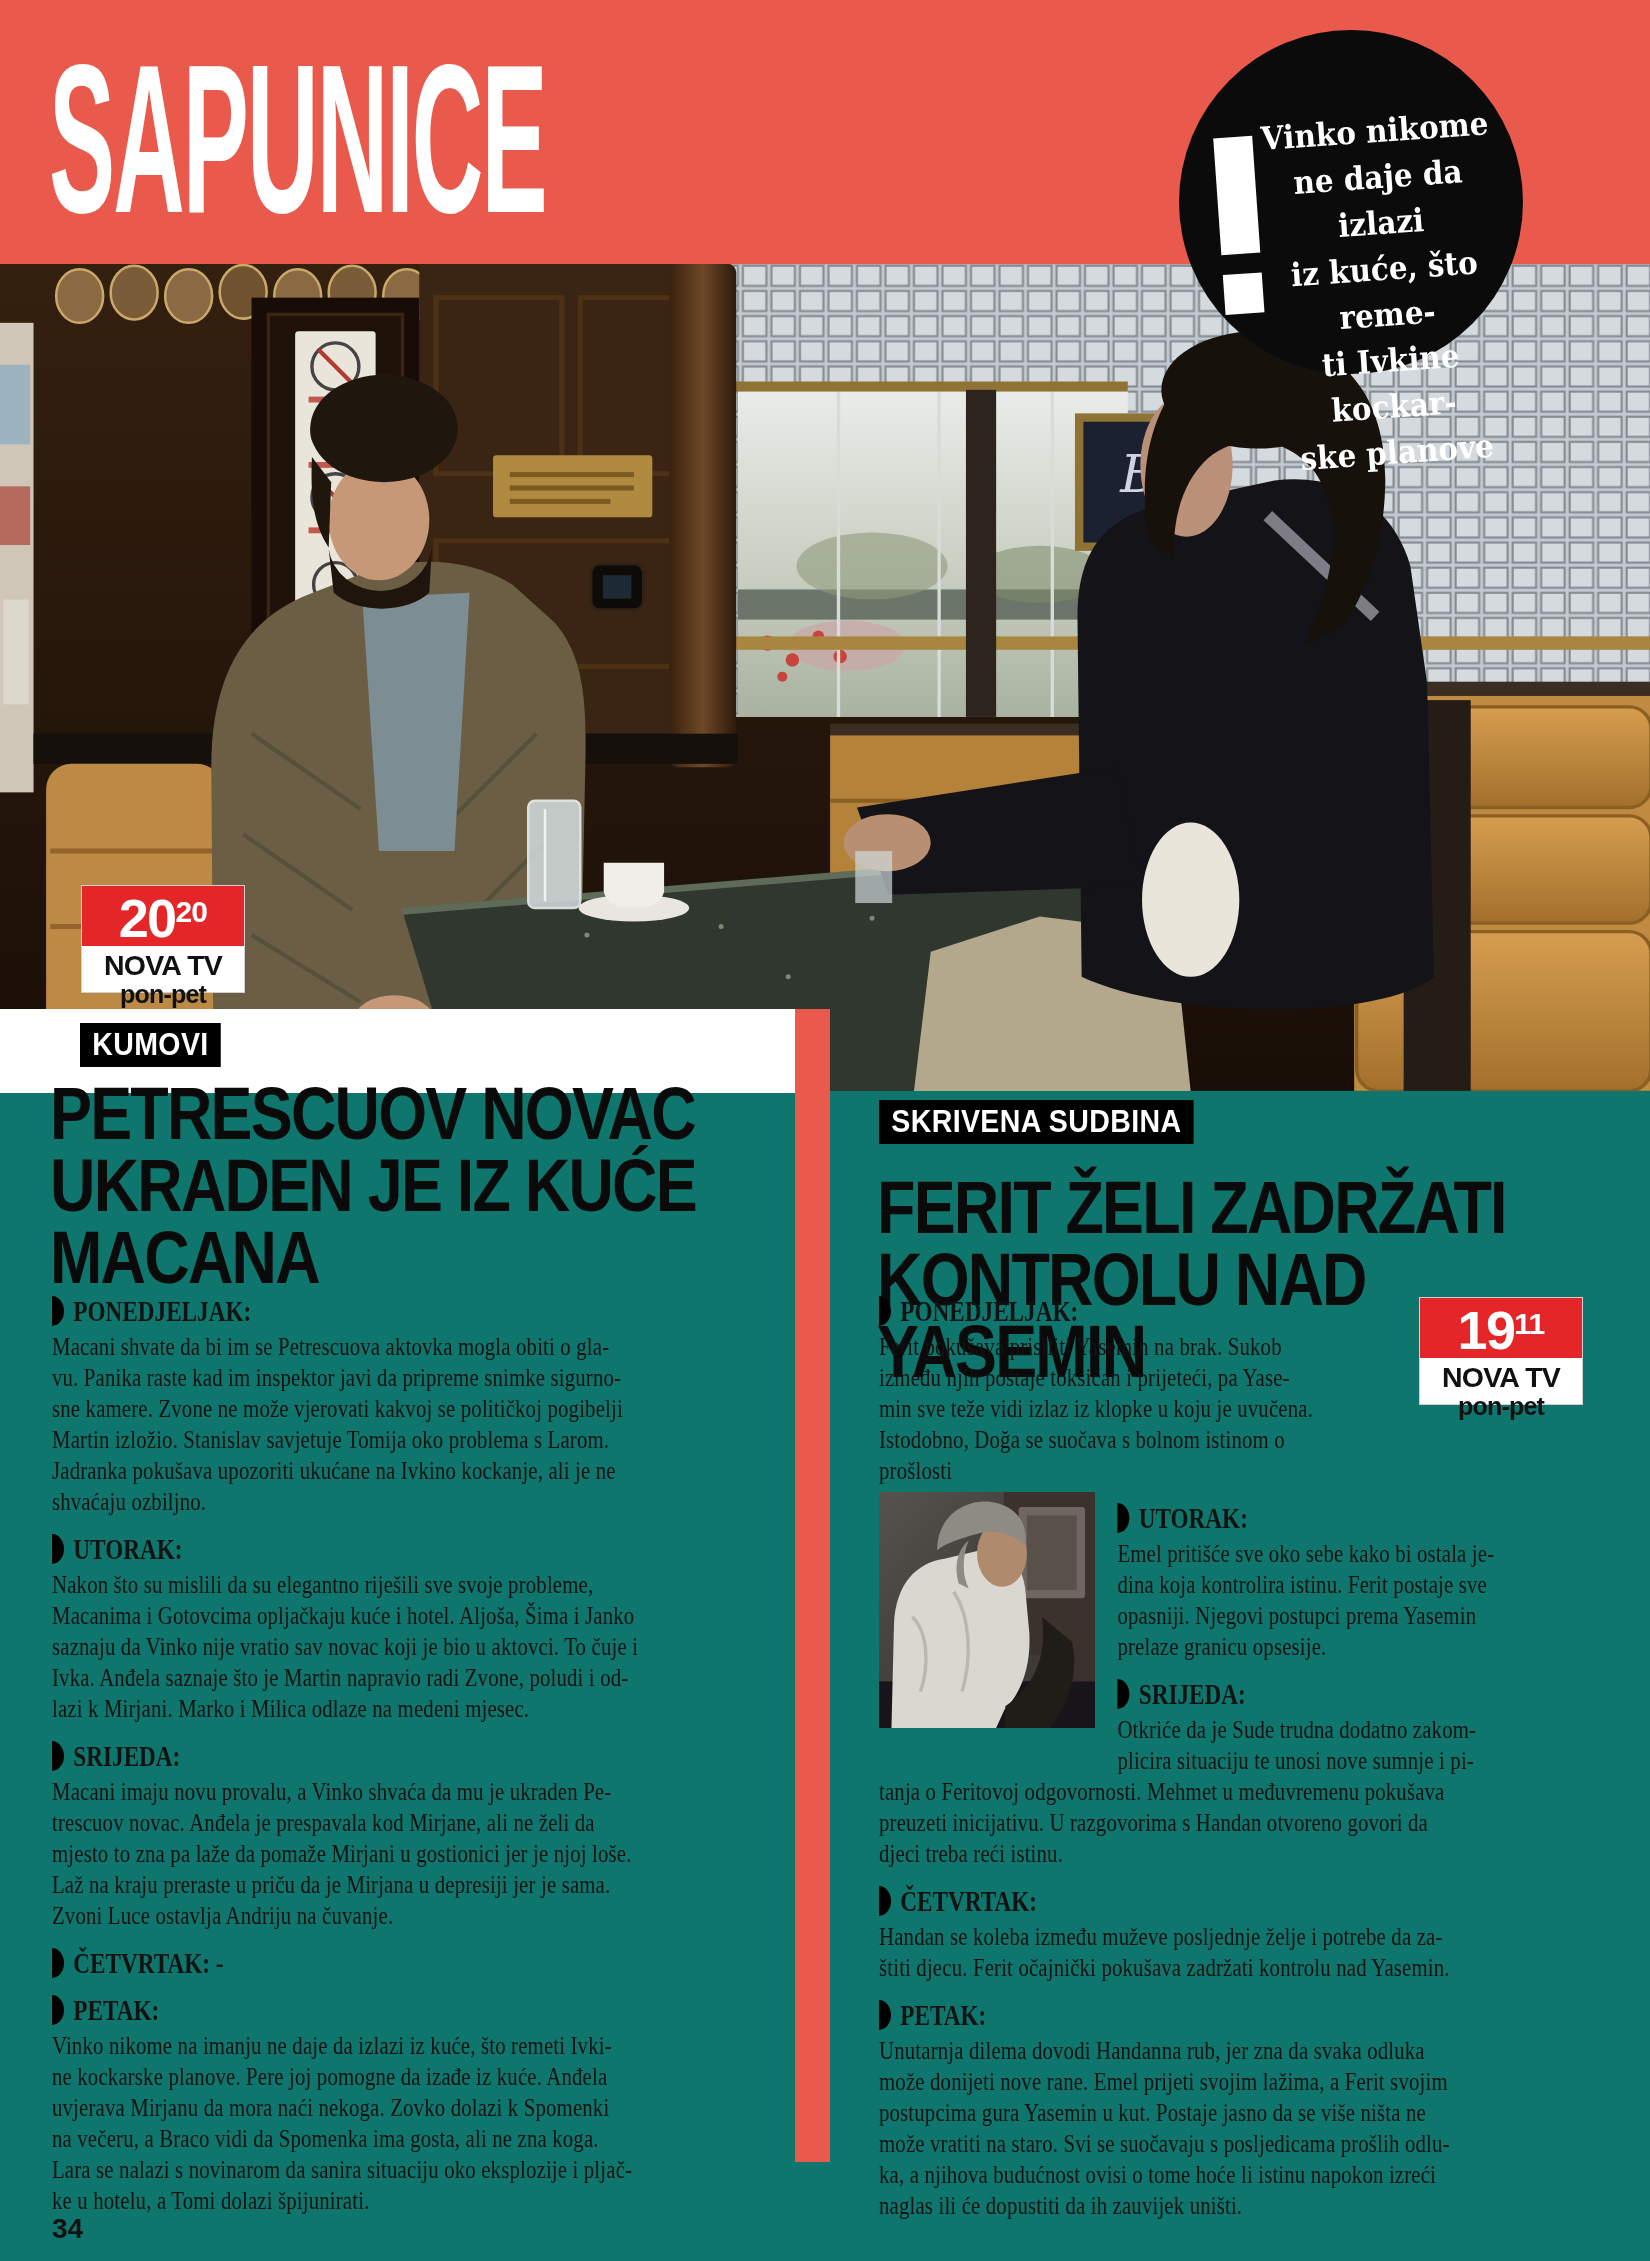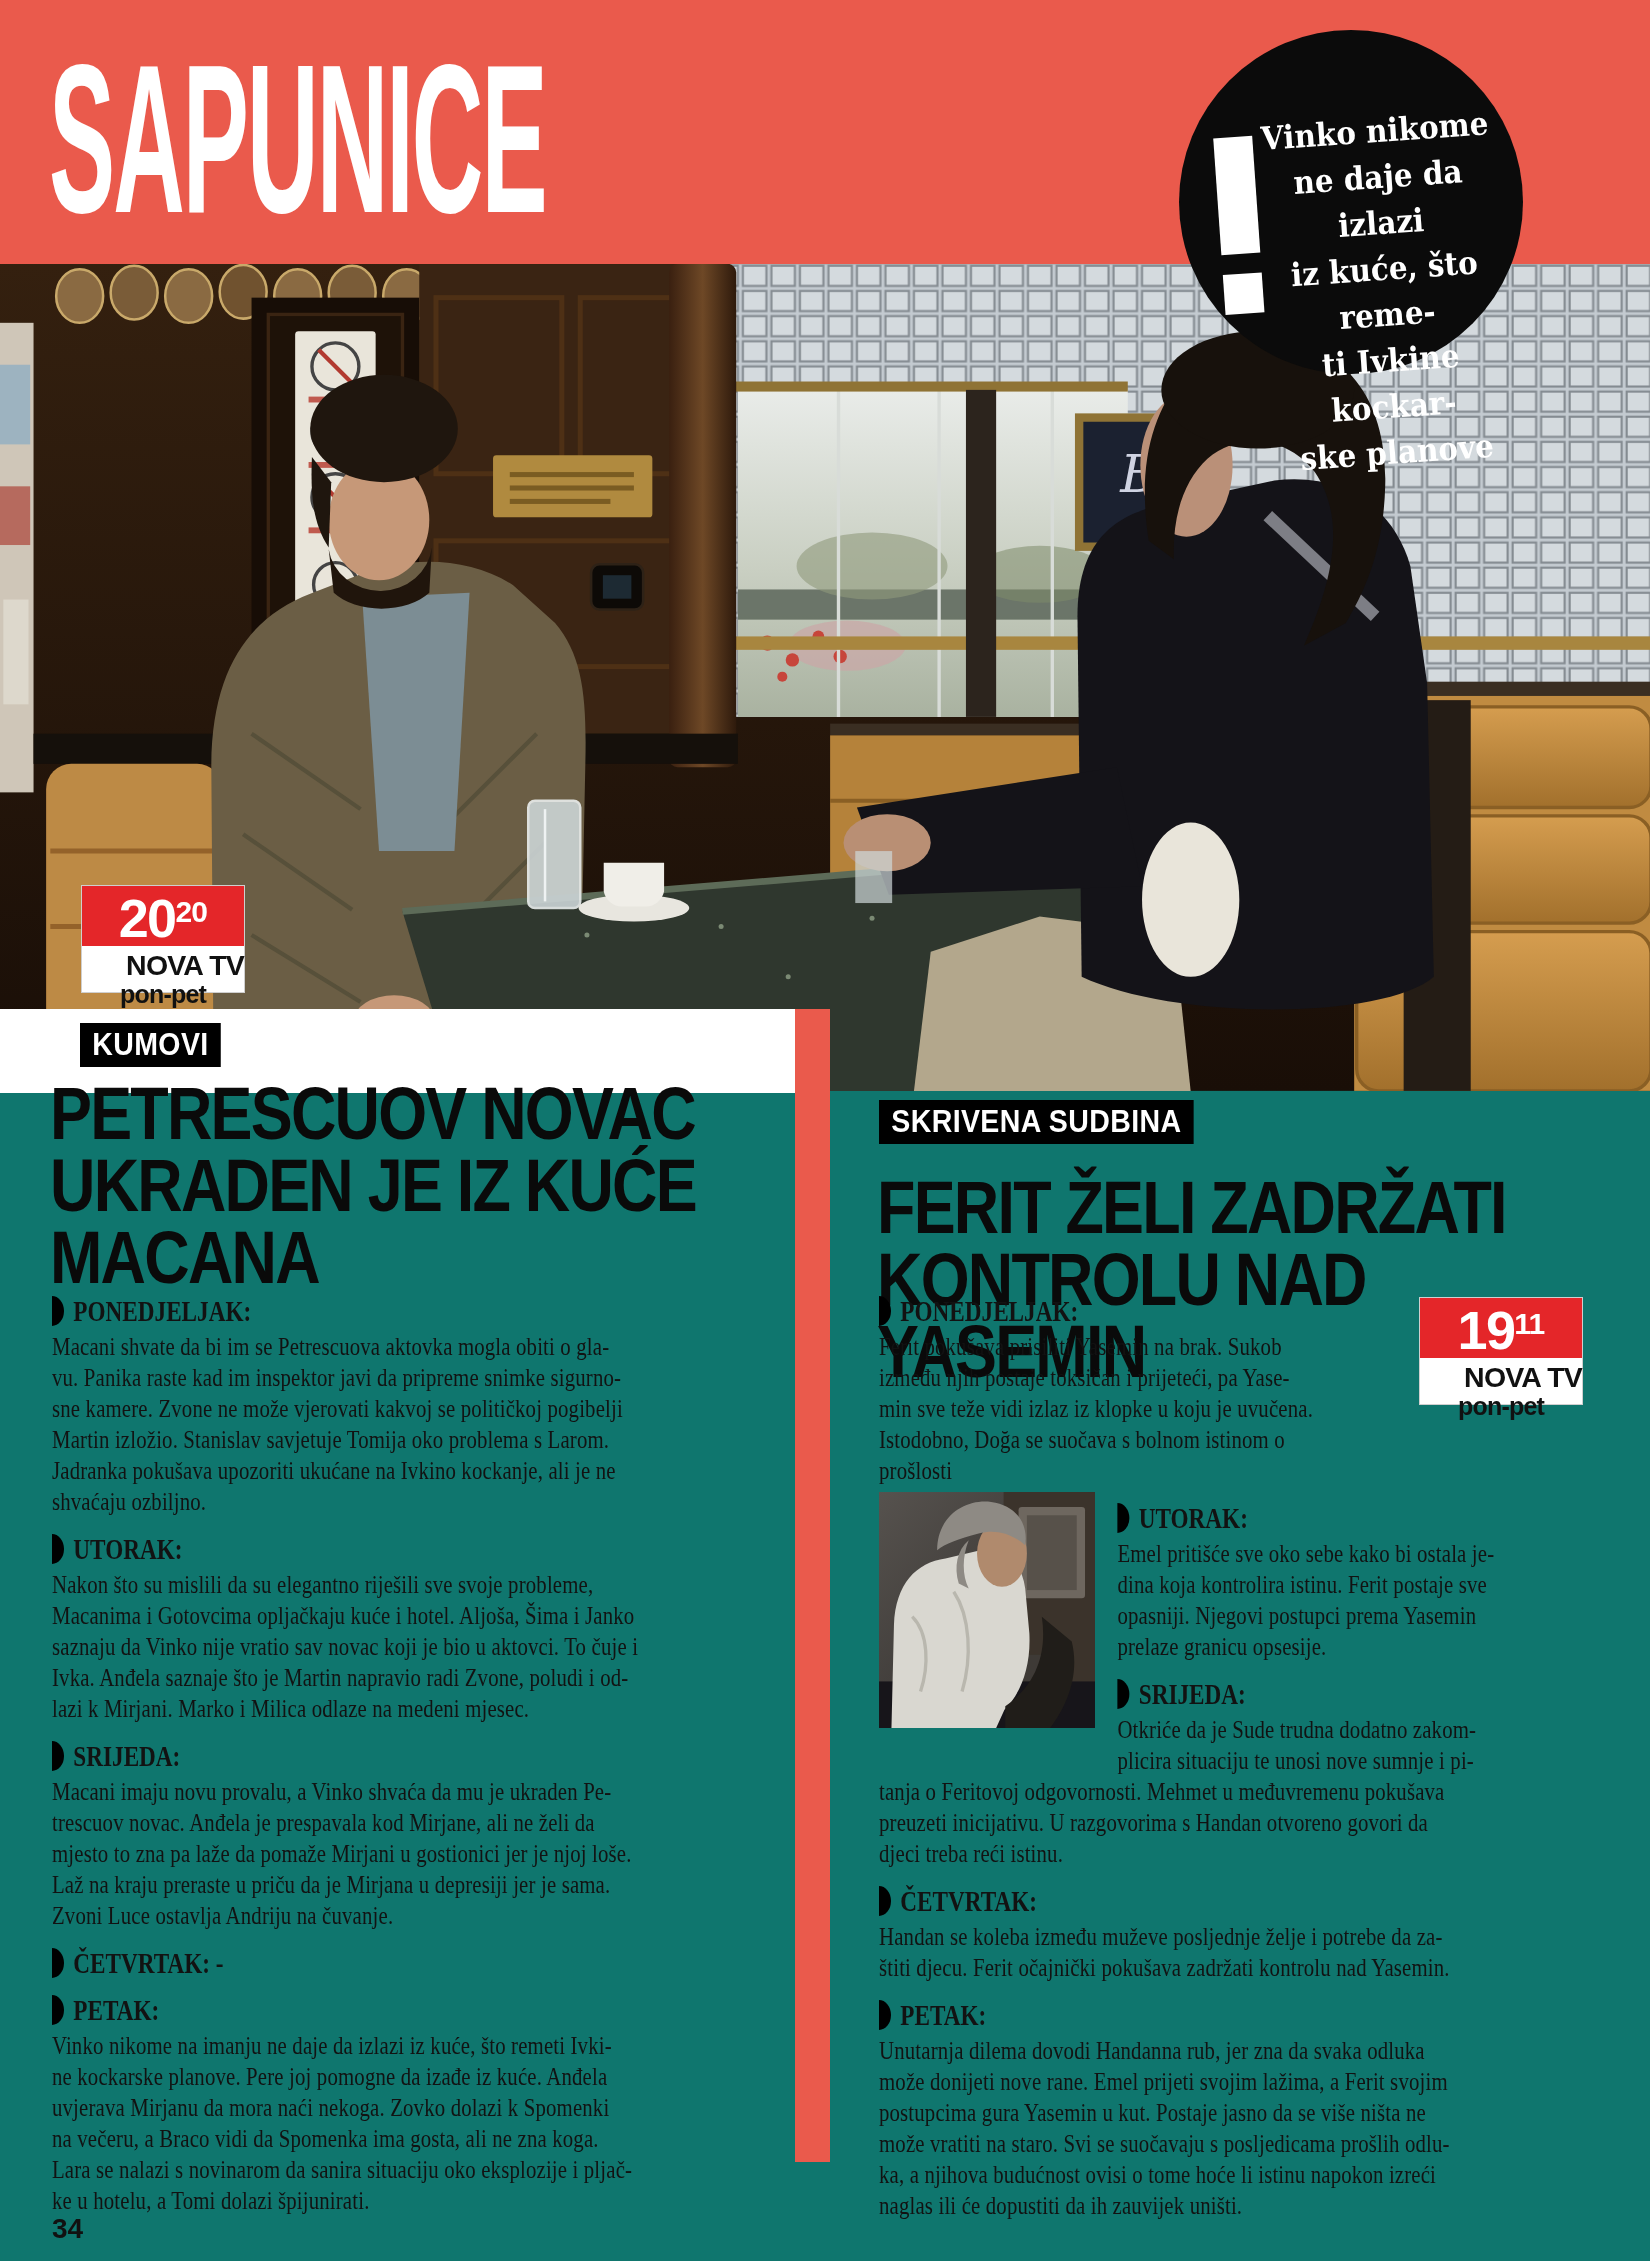--- a/index.html
+++ b/index.html
@@ -30,21 +30,21 @@
     position:absolute;left:80px;top:80px;width:262px;color:#fff;text-align:center;
     font-family:"DejaVu Serif", serif;font-weight:bold;font-size:32px;line-height:46px;
     white-space:pre-line;transform:scaleX(0.92);transform-origin:0 0;
   }
   
   .tbadge{position:absolute;width:164px;height:108px;background:#fff;border:1.7px solid #cfcfcf;
     box-sizing:border-box;z-index:4;text-align:center;}
   .tbadge .top{height:60px;background:#E42629;color:#fff;font-weight:bold;line-height:64px;}
   .tbadge .hour{font-size:54px;letter-spacing:-1.7px;}
   .tbadge .min{font-size:30px;position:relative;top:-15px;letter-spacing:-0.8px;}
-  .tbadge .ch{font-size:28.5px;font-weight:bold;color:#111;line-height:32px;margin-top:2.5px;letter-spacing:-0.8px;text-align:right;}
+  .tbadge .ch{font-size:28.5px;font-weight:bold;color:#111;line-height:32px;margin-top:2.5px;letter-spacing:-0.8px;}
   .tbadge .dy{font-size:25px;font-weight:bold;color:#111;line-height:27px;letter-spacing:-0.8px;}
   .tb-left{left:81px;top:885px;}
   .tb-right{left:1419px;top:1297px;}
   
   .show-label{position:absolute;background:#000;color:#fff;font-weight:bold;font-size:31px;
     line-height:31px;padding:5.9px 13.4px 6.7px 13.4px;z-index:3;transform:scaleX(0.92);transform-origin:0 0;
     letter-spacing:0.4px;white-space:nowrap;}
   .lbl-kumovi{left:80px;top:1023px;}
   .lbl-skrivena{left:879px;top:1100px;}
   .headline{position:absolute;font-weight:bold;color:#0a0a0a;font-size:74px;line-height:72px;

